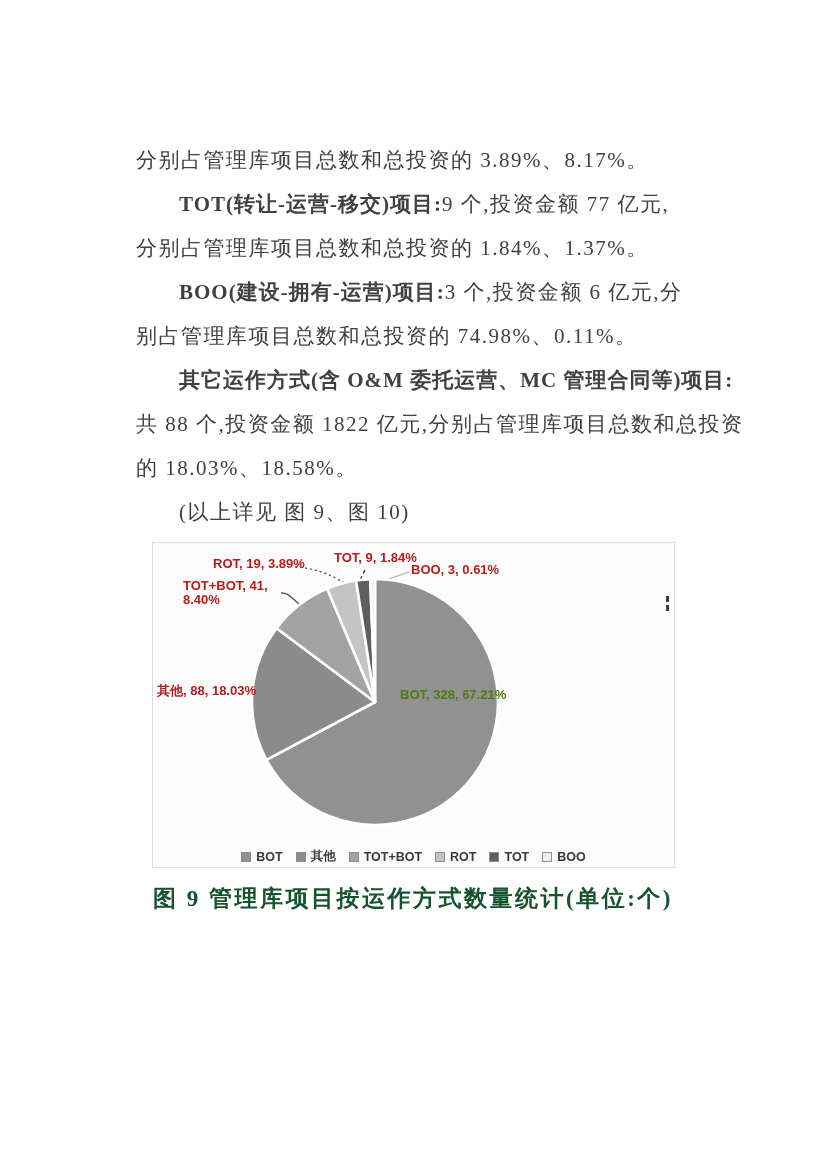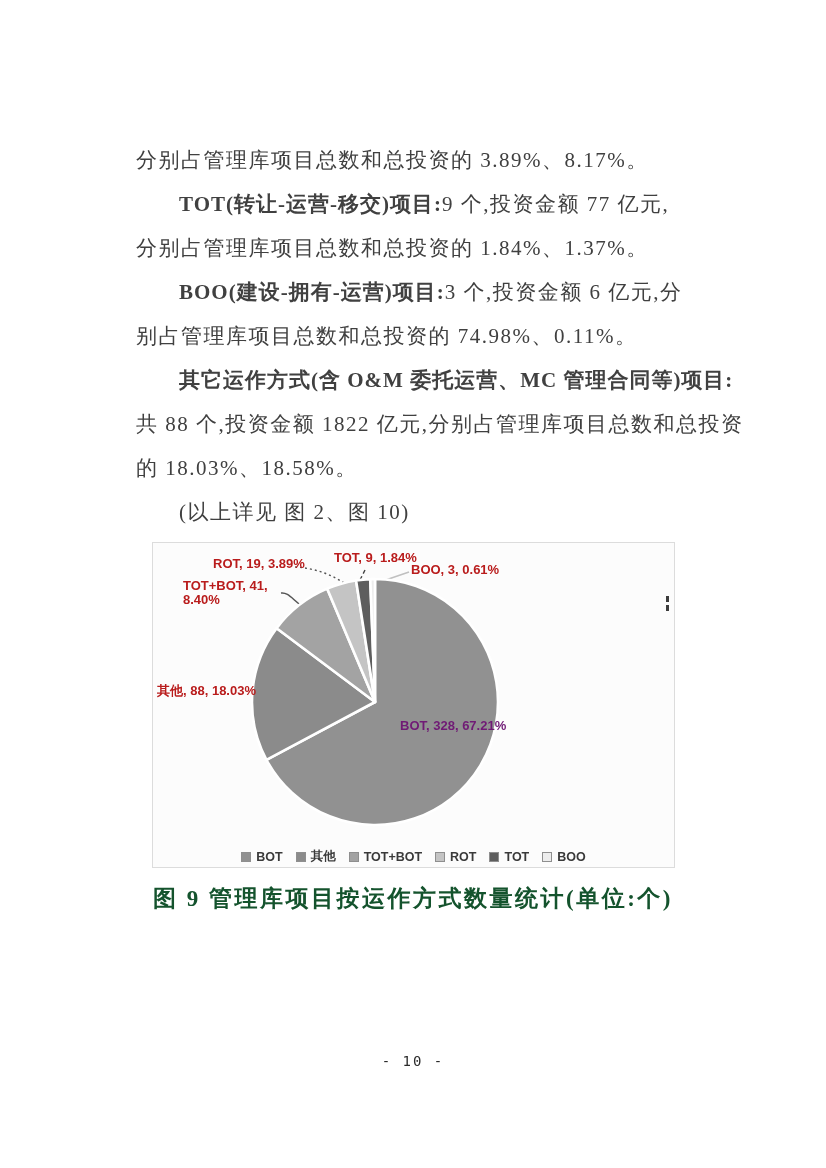--- a/index.html
+++ b/index.html
@@ -36,21 +36,21 @@
     border:1px solid #dcdcdc;
     font-family:"Liberation Sans","DejaVu Sans",sans-serif;
   }
   .chart-box svg{position:absolute;left:0;top:0;}
   .callout{
     position:absolute;
     font-size:13px;font-weight:700;color:#b91c1c;
     line-height:14px;white-space:nowrap;
   }
   .callout.two-line{white-space:normal;text-align:left;}
-  .callout.inside{color:#701a75;font-weight:700;margin-top:31px;}
+  .callout.inside{color:#4d7c0f;font-weight:700;}
   
   .legend{
     position:absolute;left:0;right:0;top:293px;
     display:flex;justify-content:center;align-items:center;gap:13px;
     font-size:12.5px;color:#3a3a3a;font-weight:600;
   }
   .legend .item{display:flex;align-items:center;gap:5px;margin-top:12px;}
   .legend .swatch{width:8px;height:8px;display:inline-block;border:1px solid #8f8f8f;}
   
   .artifact{
@@ -83,21 +83,21 @@
 
   <div class="body-text">
     <p><b></b><span>分别占管理库项目总数和总投资的 3.89%、8.17%。</span></p>
     <p class="indent"><b>TOT(转让-运营-移交)项目:</b><span>9 个,投资金额 77 亿元,</span></p>
     <p><b></b><span>分别占管理库项目总数和总投资的 1.84%、1.37%。</span></p>
     <p class="indent"><b>BOO(建设-拥有-运营)项目:</b><span>3 个,投资金额 6 亿元,分</span></p>
     <p><b></b><span>别占管理库项目总数和总投资的 74.98%、0.11%。</span></p>
     <p class="indent"><b>其它运作方式(含 O&amp;M 委托运营、MC 管理合同等)项目:</b><span></span></p>
     <p><b></b><span>共 88 个,投资金额 1822 亿元,分别占管理库项目总数和总投资</span></p>
     <p><b></b><span>的 18.03%、18.58%。</span></p>
-    <p class="indent"><b></b><span>(以上详见 图 2、图 10)</span></p>
+    <p class="indent"><b></b><span>(以上详见 图 9、图 10)</span></p>
   </div>
 
   <figure class="chart-box">
     <svg id="pie-svg" width="521" height="324" viewBox="0 0 521 324">
 
       <path d="M142,24 C162,25 180,32 194,42" fill="none" stroke="#555" stroke-width="1.4" stroke-dasharray="2,3"></path>
       <path d="M212,27 L205,41" fill="none" stroke="#444" stroke-width="1.4" stroke-dasharray="4,3"></path>
       <path d="M256,29 L221,41" fill="none" stroke="#c0c0c0" stroke-width="1.6"></path>
       <path d="M128,50 C135,49 139,56 150,64" fill="none" stroke="#555" stroke-width="1.5"></path>
       <g id="pie-slices">
@@ -142,15 +142,14 @@
           <span class="swatch" style="background: rgb(237, 237, 237);"></span>
           <span>BOO</span>
         </span>
       </div>
   </figure>
 
   <div class="artifact"></div>
 
   <div class="caption">图 9 管理库项目按运作方式数量统计(单位:个)</div>
 
-  <div class="footer">- 10 -</div>
 
 </div>
 
 </body></html>

